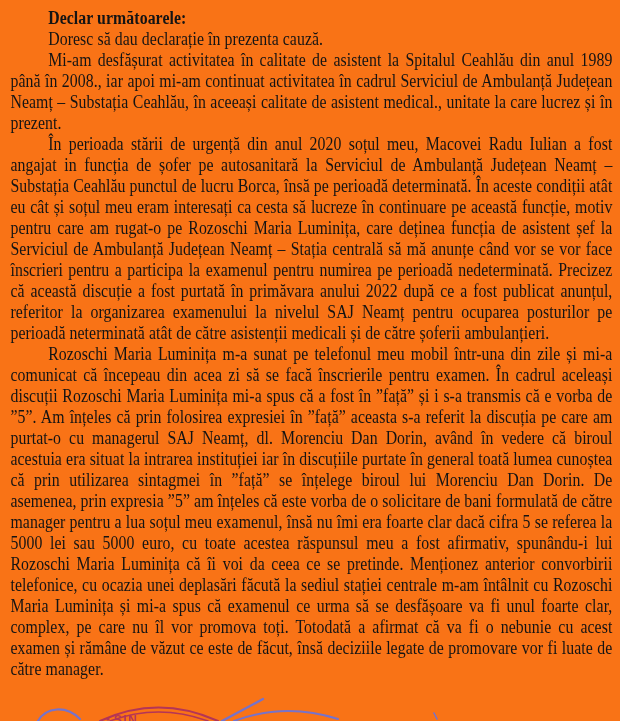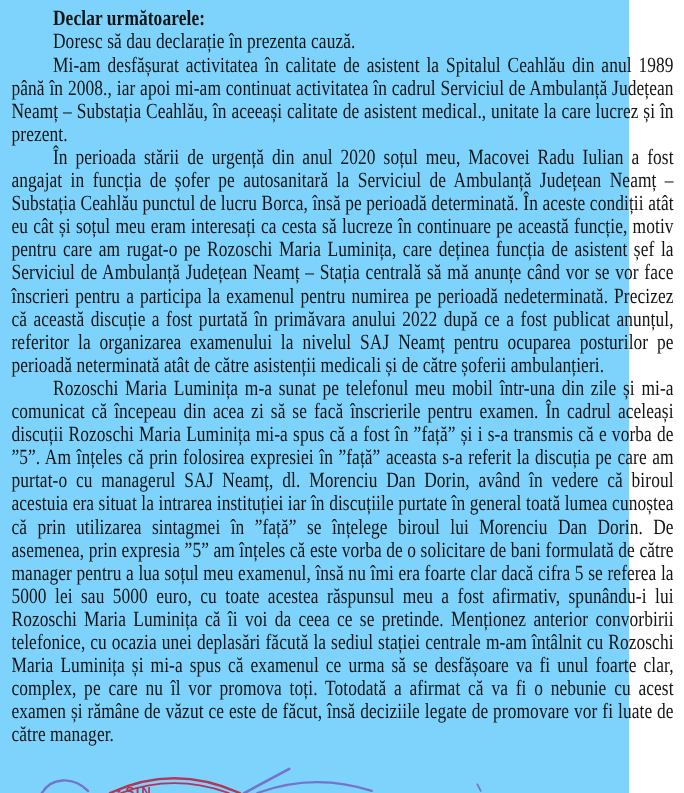--- a/index.html
+++ b/index.html
@@ -8,23 +8,23 @@
     background: #ffffff;
   }
   body {
     width: 622px;
     height: 721px;
     overflow: hidden;
     position: relative;
   }
   .page {
     position: relative;
-    width: 572px;
+    width: 620px;
     height: 721px;
-    background: #7dd3fc;
+    background: #f97316;
   }
   
   .text-block {
     box-sizing: border-box;
     width: 775px;
     padding: 7px 12px 0 13px;
     transform: scaleX(0.8026);
     transform-origin: 0 0;
     font-family: "Liberation Serif", "DejaVu Serif", serif;
     font-size: 19.7px;

